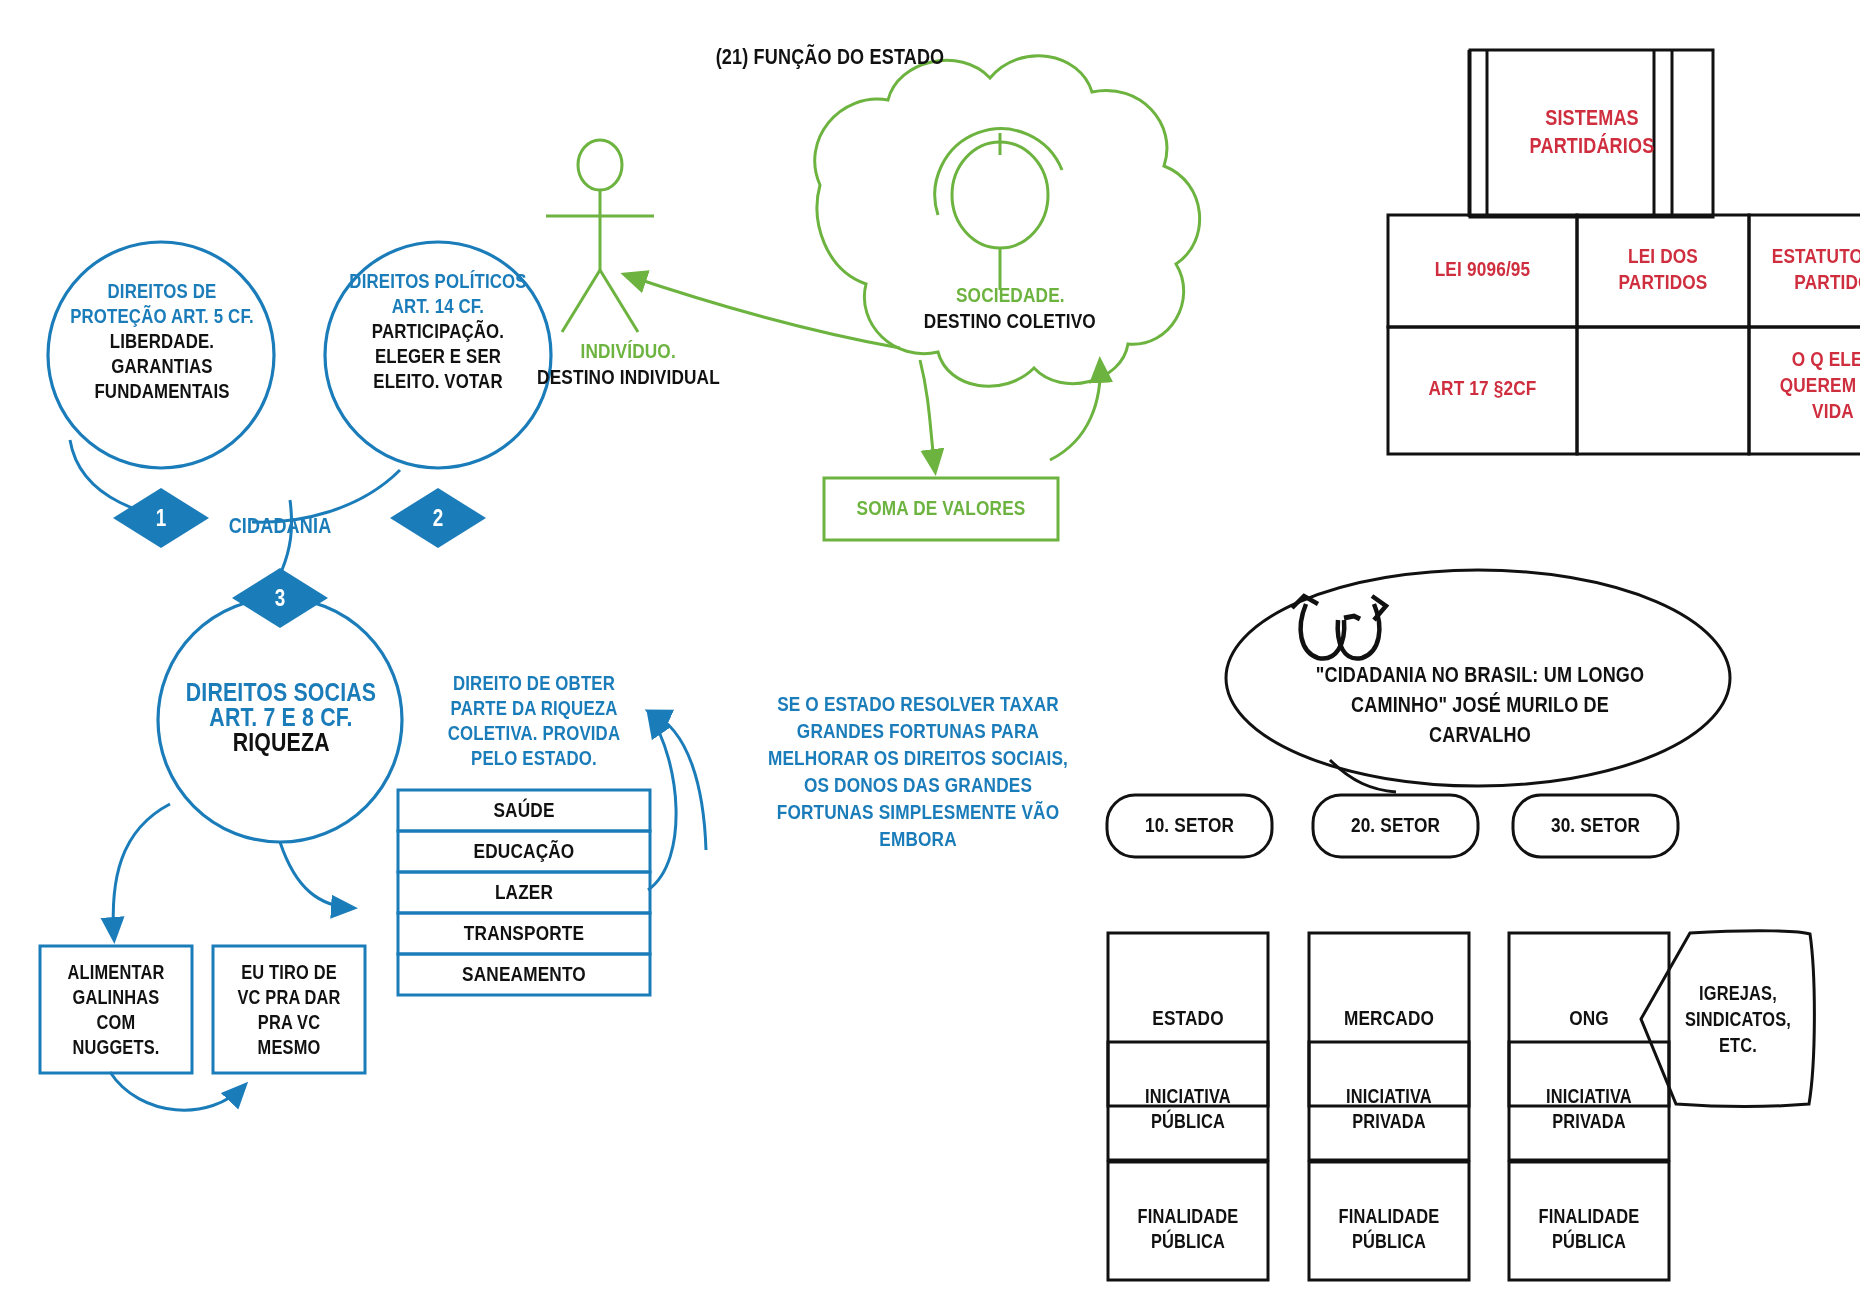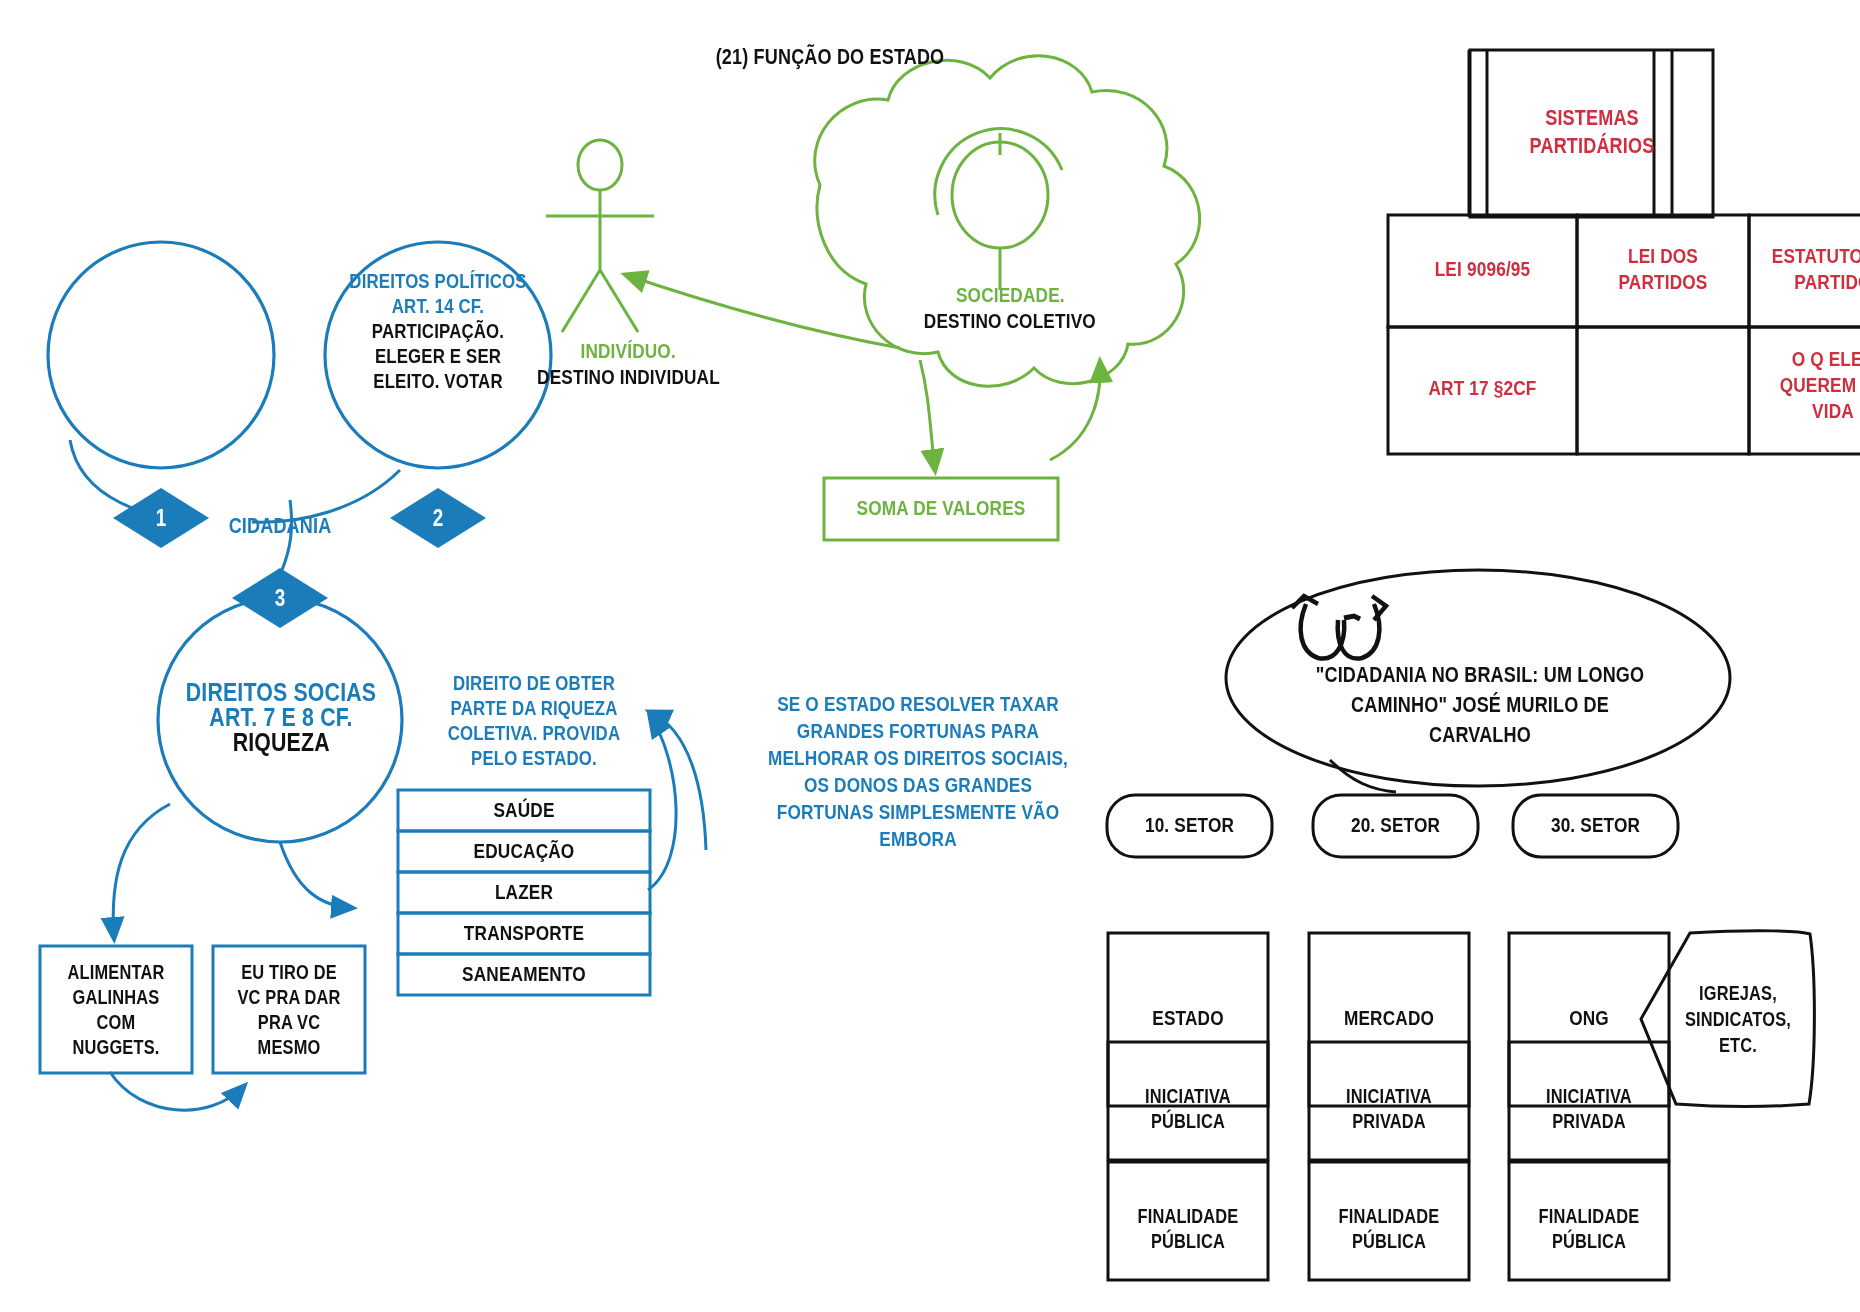--- a/index.html
+++ b/index.html
@@ -146,20 +146,24 @@
     <path fill="none" stroke="#111" stroke-width="3" d="M1690,933 C1760,929 1800,931 1810,934
              C1816,975 1816,1062 1809,1104
              C1760,1108 1718,1107 1676,1104
              L1641,1019 Z"></path>
 
     <path fill="none" stroke="#111" stroke-width="3" d="M1330,760 C1352,782 1372,790 1396,792"></path>
   </svg>
 
   <div class="txt cnd ctr black" style="left:620px;top:44px;width:420px;font-size:22px;">(21) FUNÇÃO DO ESTADO</div>
 
+  <div class="txt ctr mixline" style="left:44px;top:278px;width:236px;font-size:20.5px;line-height:25px;">
+    <span class="cnd blue" style="display:inline-block;">DIREITOS DE PROTEÇÃO ART. 5 CF.</span>
+    <span class="cnd black" style="display:inline-block;">LIBERDADE. GARANTIAS FUNDAMENTAIS</span>
+  </div>
   <div class="txt cnd ctr" style="left:141px;top:505px;width:40px;font-size:23px;color:#fff;">1</div>
 
   <div class="txt ctr mixline" style="left:318px;top:268px;width:240px;font-size:20.5px;line-height:25px;">
     <span class="cnd blue" style="display:inline-block;">DIREITOS POLÍTICOS  ART. 14 CF.</span>
     <span class="cnd black" style="display:inline-block;">PARTICIPAÇÃO. ELEGER E SER ELEITO. VOTAR</span>
   </div>
   <div class="txt cnd ctr" style="left:418px;top:505px;width:40px;font-size:23px;color:#fff;">2</div>
 
   <div class="txt cnd ctr blue" style="left:190px;top:513px;width:180px;font-size:22px;">CIDADANIA</div>
 

